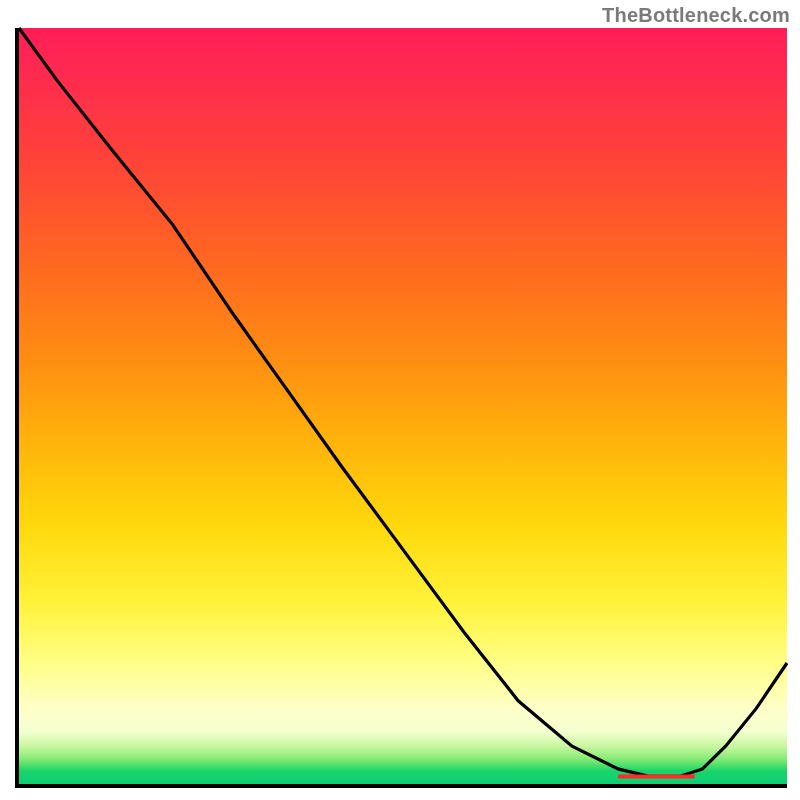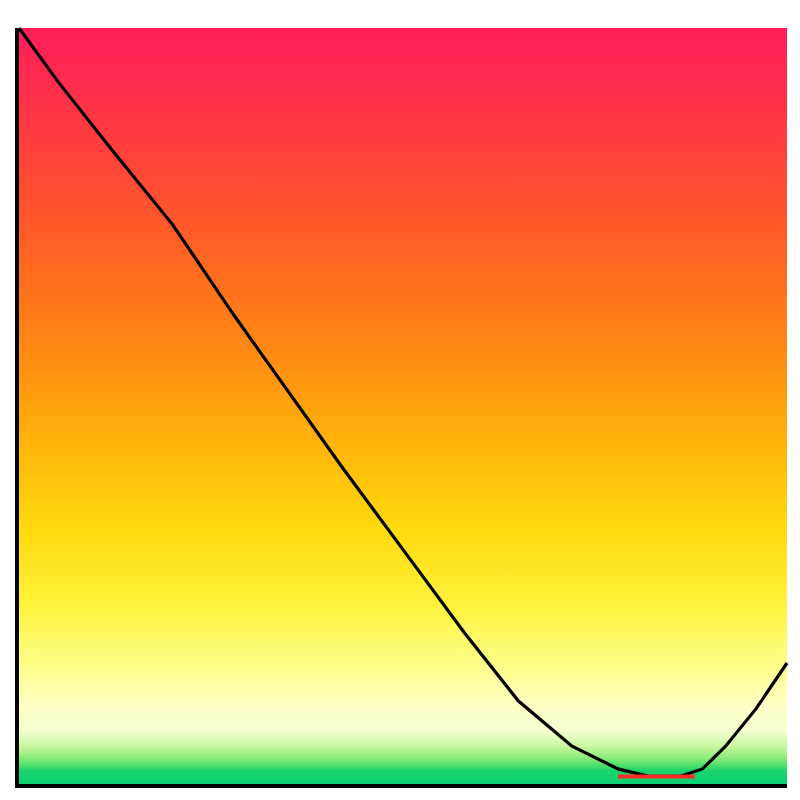--- a/index.html
+++ b/index.html
@@ -64,20 +64,21 @@
   .marker {
     
     stroke: #ff2b2b;
     stroke-width: 4;
   }
 </style>
 </head>
 <body>
 <div class="wrap">
 
+  <div class="attribution">TheBottleneck.com</div>
 
   <div class="plot">
     <div class="gradient"></div>
 
     <svg class="curve" viewBox="0 0 768 756" preserveAspectRatio="none">
 
       <path id="curve-path" fill="none" stroke="#000" stroke-width="3.2" d="M0.0 0.0 L38.4 52.9 L92.2 121.0 L153.6 196.6 L215.0 287.3 L268.8 362.9 L322.6 438.5 L384.0 521.6 L445.4 604.8 L499.2 672.8 L553.0 718.2 L599.0 740.9 L629.8 748.4 L660.5 748.4 L683.5 740.9 L706.6 718.2 L737.3 680.4 L768.0 635.0"></path>
 
       <path id="marker-path" class="marker" fill="none" d="M599.0 748.4 L675.8 748.4"></path>
     </svg>

